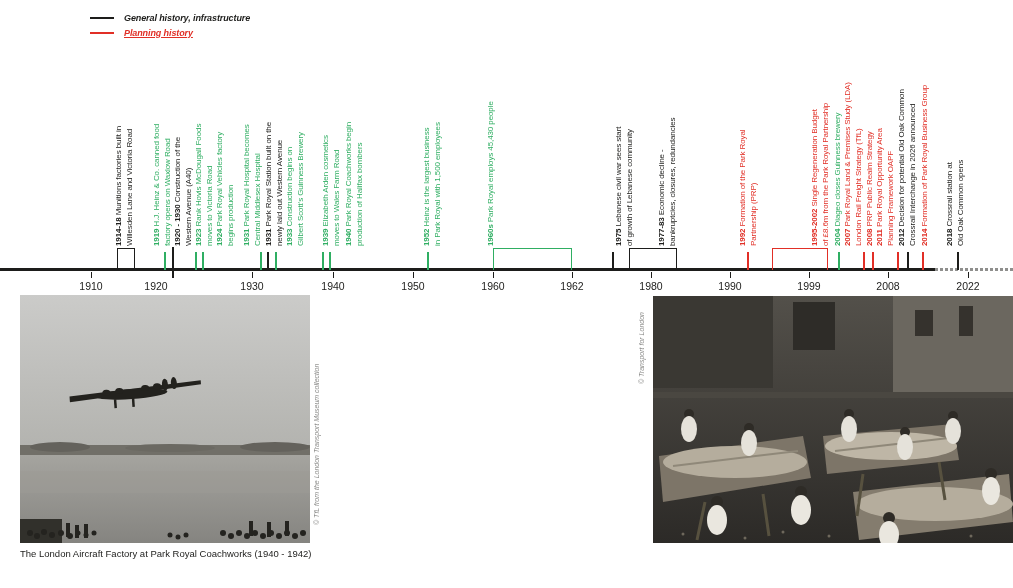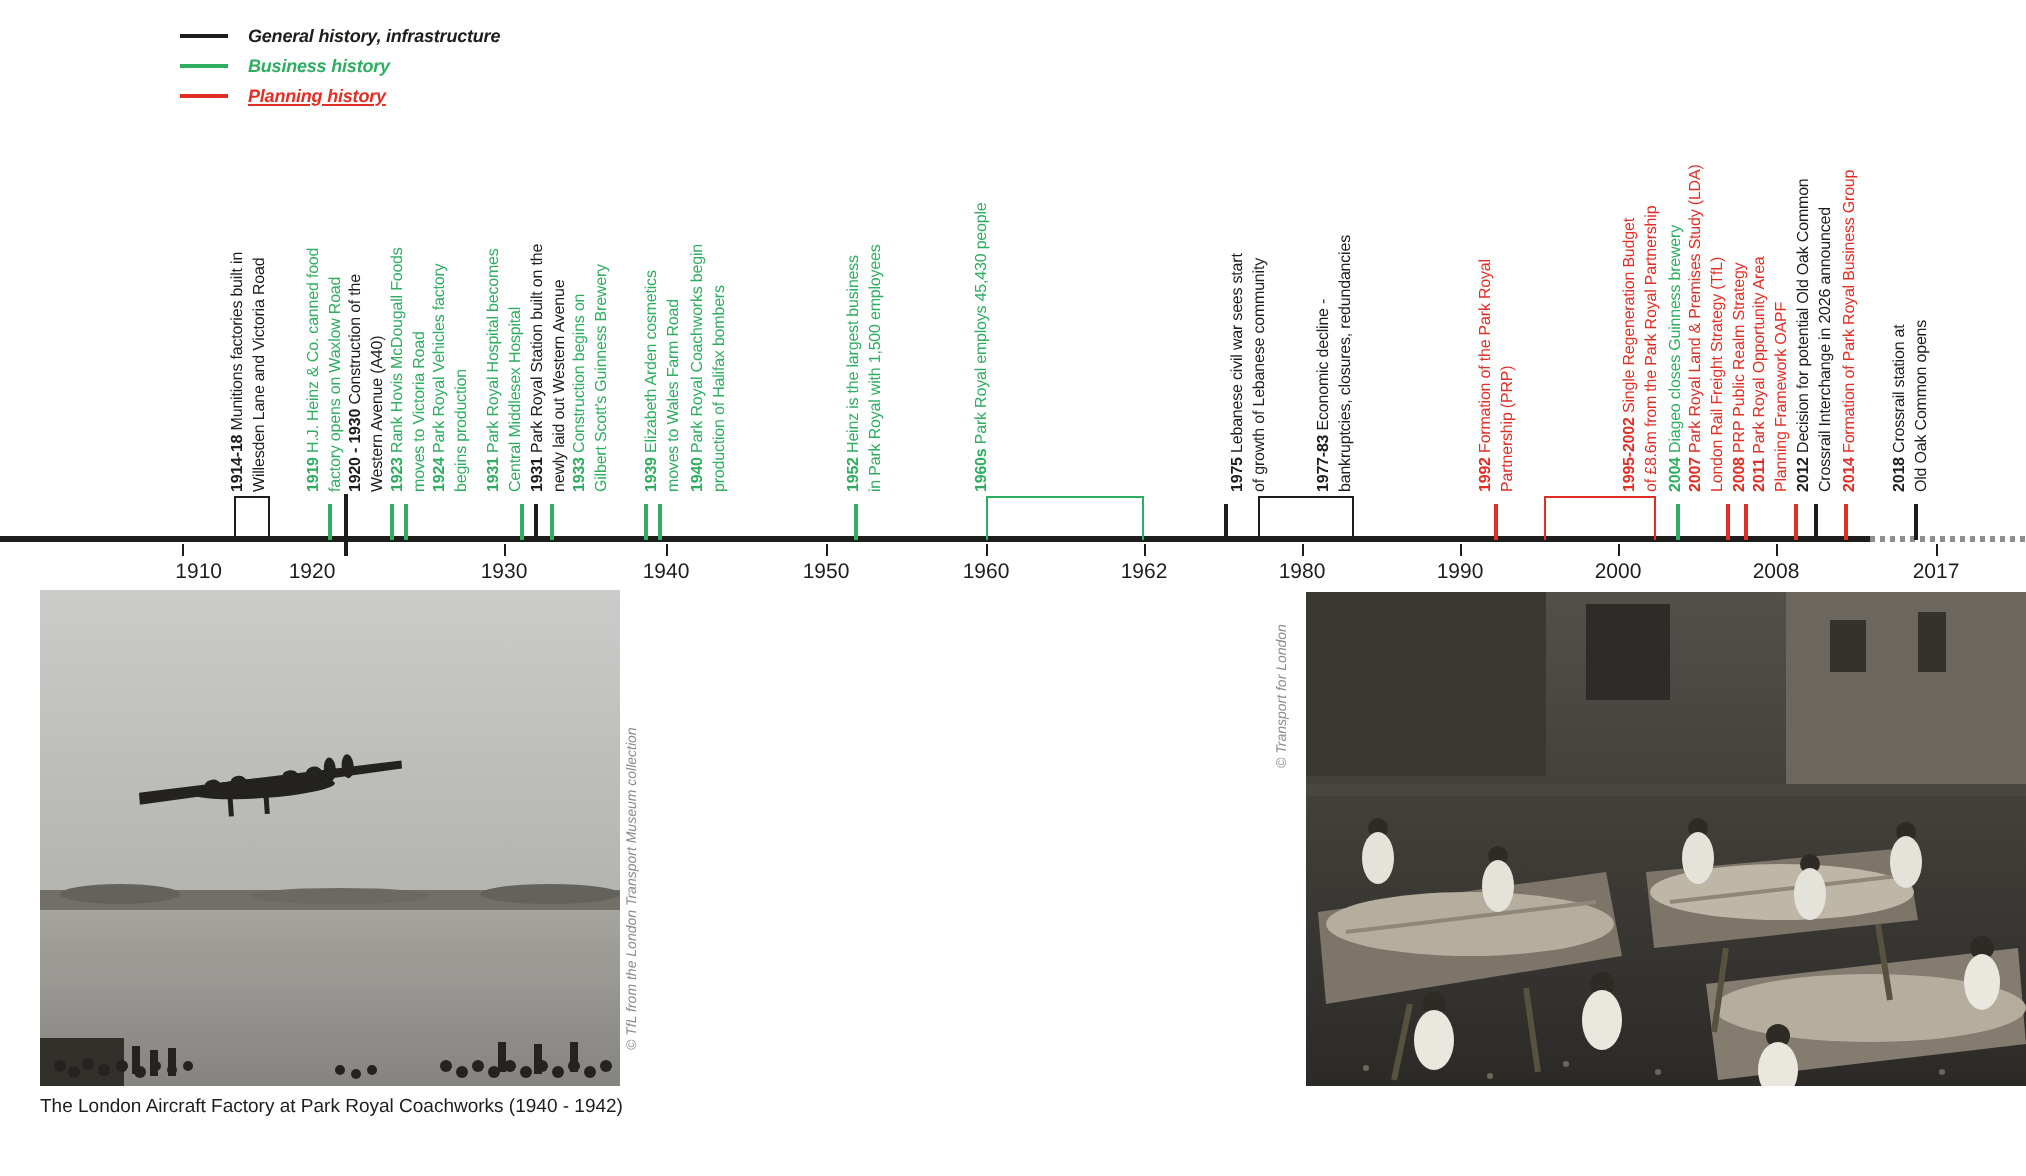--- a/index.html
+++ b/index.html
@@ -39,56 +39,52 @@
 <body>
 
 <div id="canvas">
 
   <div id="legend">
     <div class="legend-row">
       <div class="legend-swatch" style="background: rgb(29, 29, 27);"></div>
       <span class="legend-label" style="color: rgb(29, 29, 27);">General history, infrastructure</span>
     </div>
     <div class="legend-row">
-      <div class="legend-swatch" style="background: rgb(47, 174, 98);"></div>
-      <span class="legend-label" style="color: rgb(47, 174, 98);">Business history</span>
-    </div>
-    <div class="legend-row">
       <div class="legend-swatch" style="background: rgb(225, 47, 38);"></div>
       <span class="legend-label" style="color: rgb(225, 47, 38); text-decoration: underline;">Planning history</span>
     </div>
   </div>
 
   <div id="axis-solid" style="width: 935px;"></div>
   <div id="axis-dashed" style="left: 935px; width: 78px;"></div>
   <div id="decades">
       <div class="decade-tick" style="left: 91px;"></div>
-      <div class="decade-label" style="left: 91px; text-align: right;">1910</div>
+      <div class="decade-label" style="left: 91px;">1910</div>
       <div class="decade-tick" style="left: 172px;"></div>
       <div class="decade-label" style="left: 156px;">1920</div>
       <div class="decade-tick" style="left: 252px;"></div>
       <div class="decade-label" style="left: 252px;">1930</div>
       <div class="decade-tick" style="left: 333px;"></div>
       <div class="decade-label" style="left: 333px;">1940</div>
       <div class="decade-tick" style="left: 413px;"></div>
       <div class="decade-label" style="left: 413px;">1950</div>
       <div class="decade-tick" style="left: 493px;"></div>
       <div class="decade-label" style="left: 493px;">1960</div>
       <div class="decade-tick" style="left: 572px;"></div>
       <div class="decade-label" style="left: 572px;">1962</div>
       <div class="decade-tick" style="left: 651px;"></div>
       <div class="decade-label" style="left: 651px;">1980</div>
       <div class="decade-tick" style="left: 730px;"></div>
       <div class="decade-label" style="left: 730px;">1990</div>
       <div class="decade-tick" style="left: 809px;"></div>
-      <div class="decade-label" style="left: 809px;">2000</div>
+      <div class="decade-label" style="left: 809px;">1999</div>
       <div class="decade-tick" style="left: 888px;"></div>
       <div class="decade-label" style="left: 888px;">2008</div>
       <div class="decade-tick" style="left: 968px;"></div>
-      <div class="decade-label" style="left: 968px;">2017</div>
+      <div class="decade-label" style="left: 968px;">2022</div>
     </div>
   <div id="events">
       <div class="ev-bracket" style="left: 117px; width: 18px; border-color: rgb(29, 29, 27);"></div>
       <div class="ev-label" style="color: rgb(29, 29, 27); left: 135px;">
         <div><b>1914-18</b> Munitions factories built in</div>
         <div>Willesden Lane and Victoria Road</div>
       </div>
       <div class="ev-tick" style="left: 164px; background: rgb(47, 174, 98);"></div>
       <div class="ev-label" style="color: rgb(47, 174, 98); left: 173px;">
         <div><b>1919</b> H.J. Heinz &amp; Co. canned food</div>

